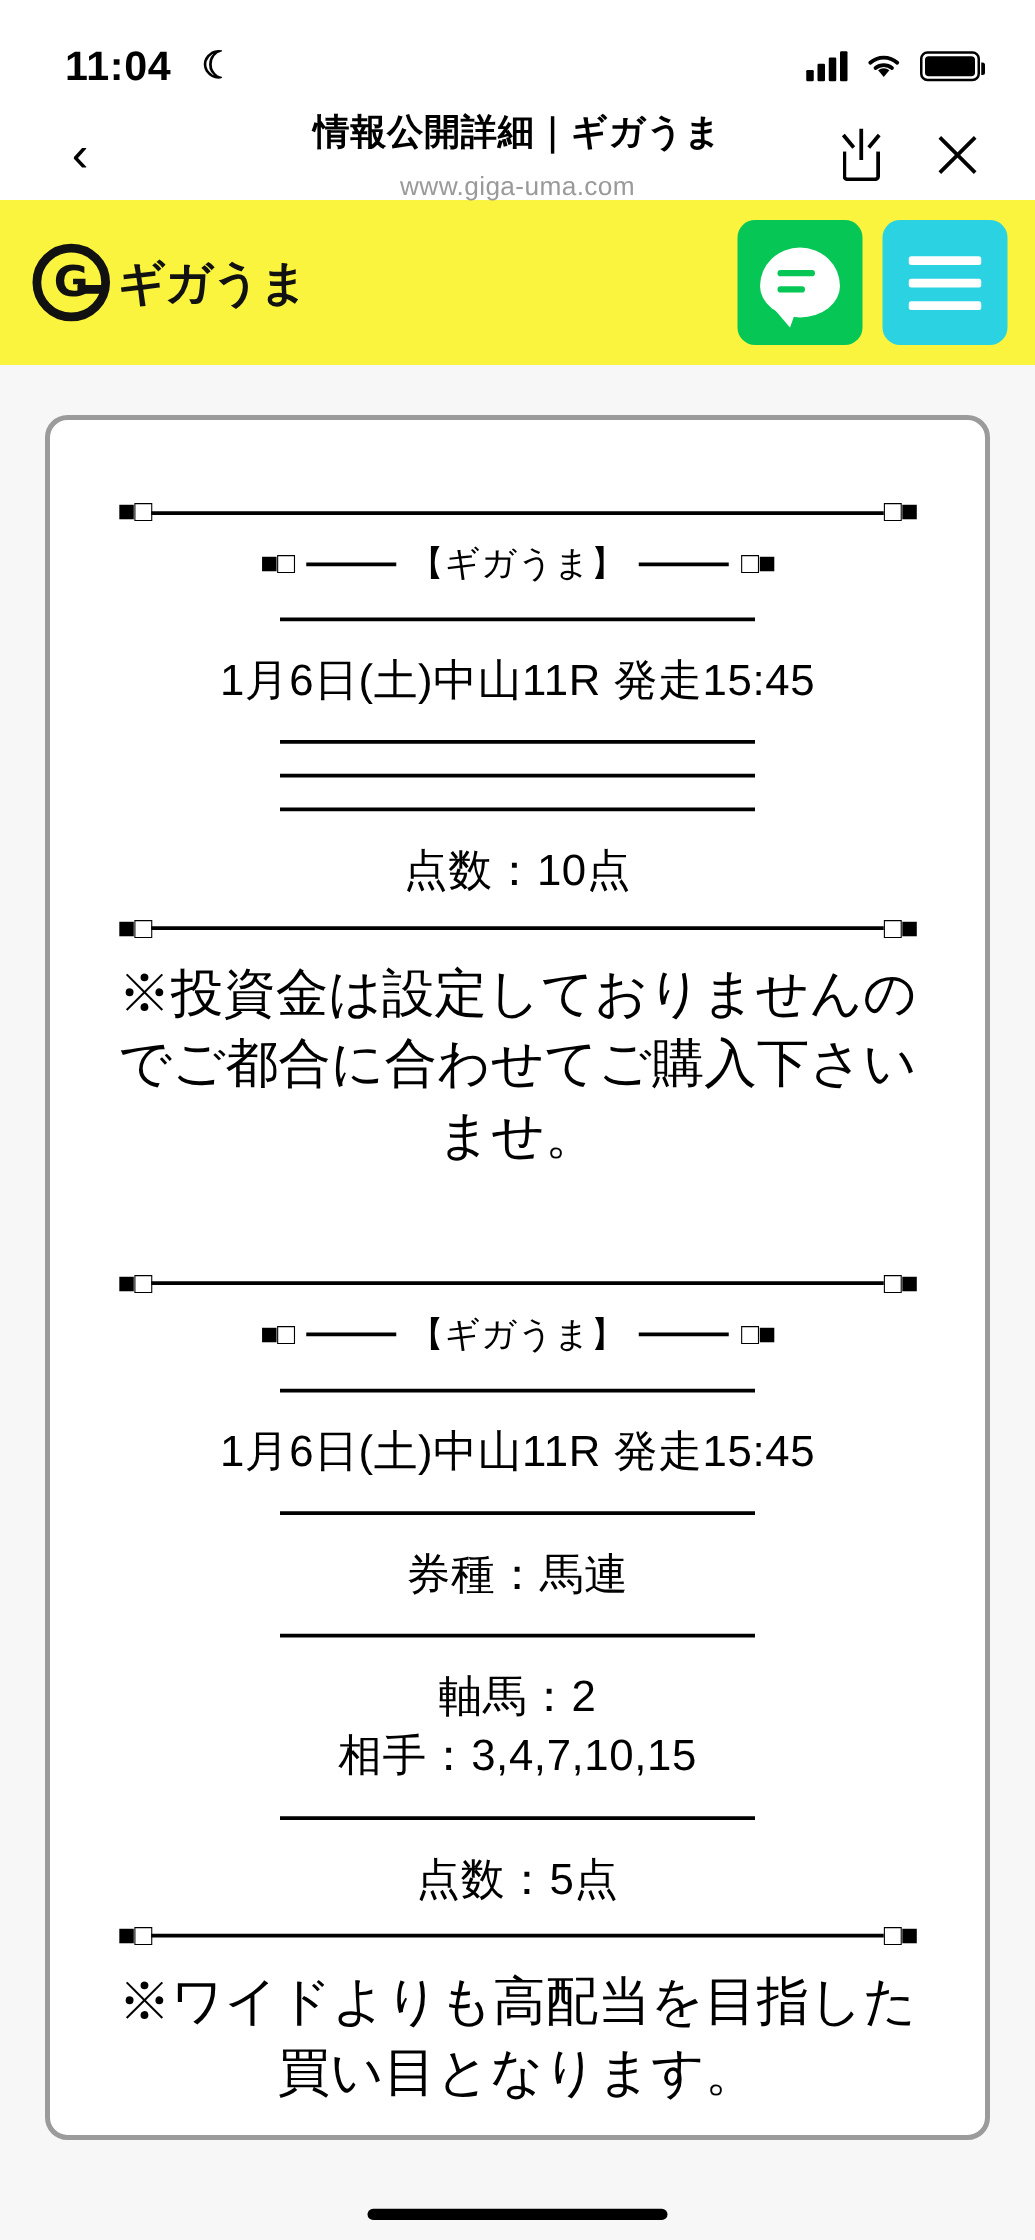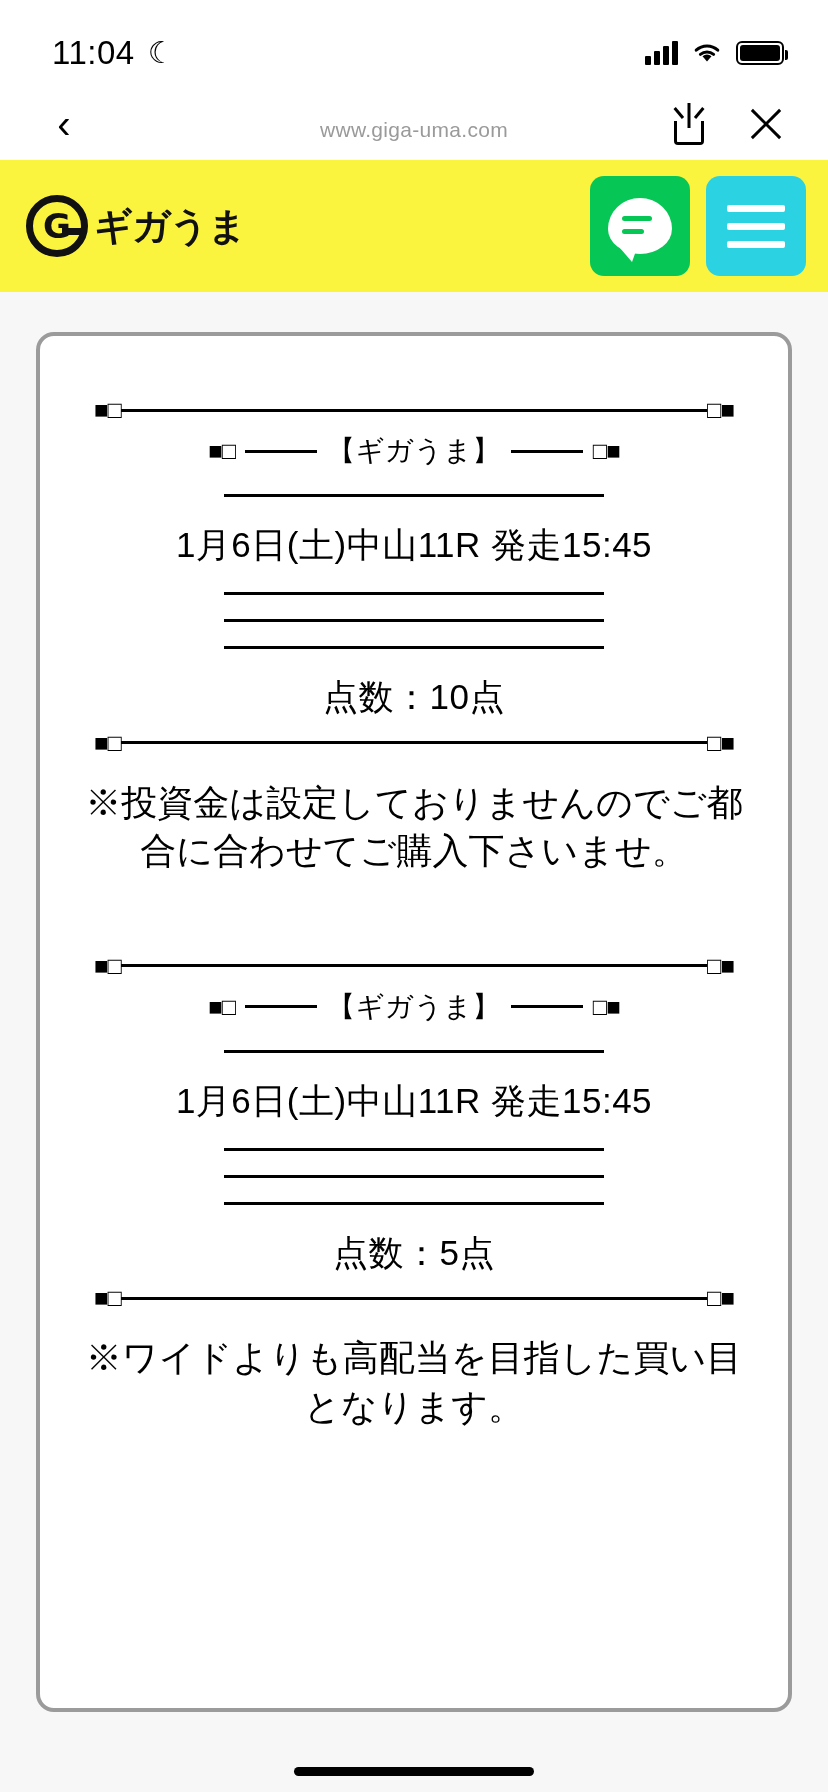--- a/index.html
+++ b/index.html
@@ -16,26 +16,26 @@
   .statusbar {
     height: 88px;
     display: flex;
     align-items: center;
     justify-content: space-between;
     padding: 18px 44px 0 52px;
     background: #ffffff;
   }
   .status-time {
     font-size: 33px;
-    font-weight: 400;
+    font-weight: 700;
     letter-spacing: 0.5px;
     color: #000;
     display: flex;
     align-items: center;
-    gap: 13px;
+    gap: 24px;
   }
   .moon-icon { display: inline-block; line-height: 1; font-size: 30px; }
   .status-right {
     display: flex;
     align-items: center;
     gap: 14px;
   }
   .signal-bars { display: flex; align-items: flex-end; gap: 3px; height: 24px; }
   .signal-bars i { display: block; width: 6px; background: #000; border-radius: 1px; }
   .signal-bars i:nth-child(1) { height: 9px; }
@@ -200,24 +200,24 @@
     width: 380px; height: 3px; background: #000;
     margin: 24px auto;
   }
   .line-text {
     font-size: 35px;
     color: #000;
     line-height: 1.35;
     letter-spacing: 0.5px;
   }
   .note {
-    font-size: 36px;
+    font-size: 42px;
     color: #000;
     line-height: 1.35;
-    margin-top: 24px;
+    margin-top: 12px;
     padding: 0 8px;
   }
 
   
   .bracket-rule {
     display: flex; align-items: center; justify-content: center;
     width: 100%; padding: 0 24px; margin: 10px 0;
   }
   .bracket-rule .caps-left, .bracket-rule .caps-right {
     font-size: 24px; line-height: 1; letter-spacing: -1px;
@@ -261,20 +261,21 @@
     </svg>
     <span class="battery">
         <span></span>
       </span>
   </div>
 </div>
 
 <div class="browser-header">
   <div class="back-chevron">‹</div>
   <div class="header-center">
+    <div class="header-title">情報公開詳細｜ギガうま</div>
     <div class="header-url">www.giga-uma.com</div>
   </div>
   <div class="header-actions">
     <span class="share-icon">
       <span class="box"></span>
         <span class="arrow"></span>
     </span>
     <span class="close-icon"></span>
   </div>
 </div>
@@ -338,21 +339,24 @@
       <div class="title-rule">
         <span class="caps">■□</span>
         <span class="bar"></span>
         <span class="title-text">【ギガうま】</span>
         <span class="bar"></span>
         <span class="caps">□■</span>
       </div>
       <div class="divider"></div>
       <div class="line-text">1月6日(土)中山11R 発走15:45</div>
       <div class="divider"></div>
-      <div class="divider"></div>
+      <div class="line-text">券種：馬連</div>
+      <div class="divider"></div>
+      <div class="line-text" style="white-space: pre-line;">軸馬：2
+相手：3,4,7,10,15</div>
       <div class="divider"></div>
       <div class="line-text">点数：5点</div>
       <div class="bracket-rule">
         <span class="caps-left">■□</span>
         <span class="bar"></span>
         <span class="caps-right">□■</span>
       </div>
       <div class="note">※ワイドよりも高配当を目指した買い目となります。</div>
 
     </div>

